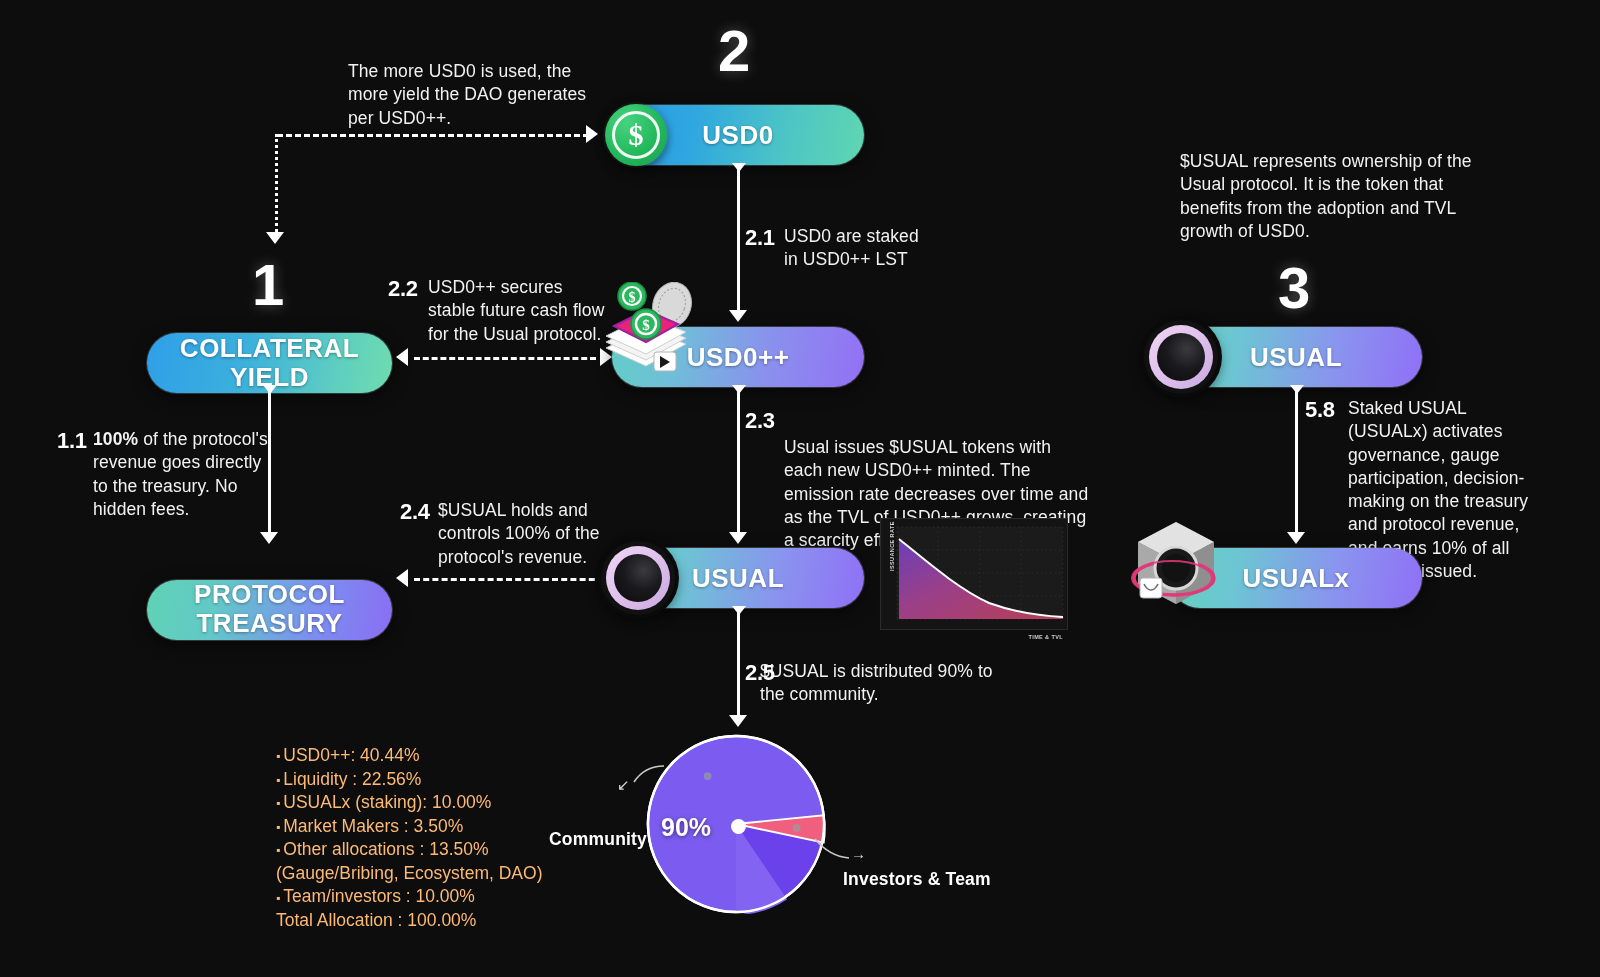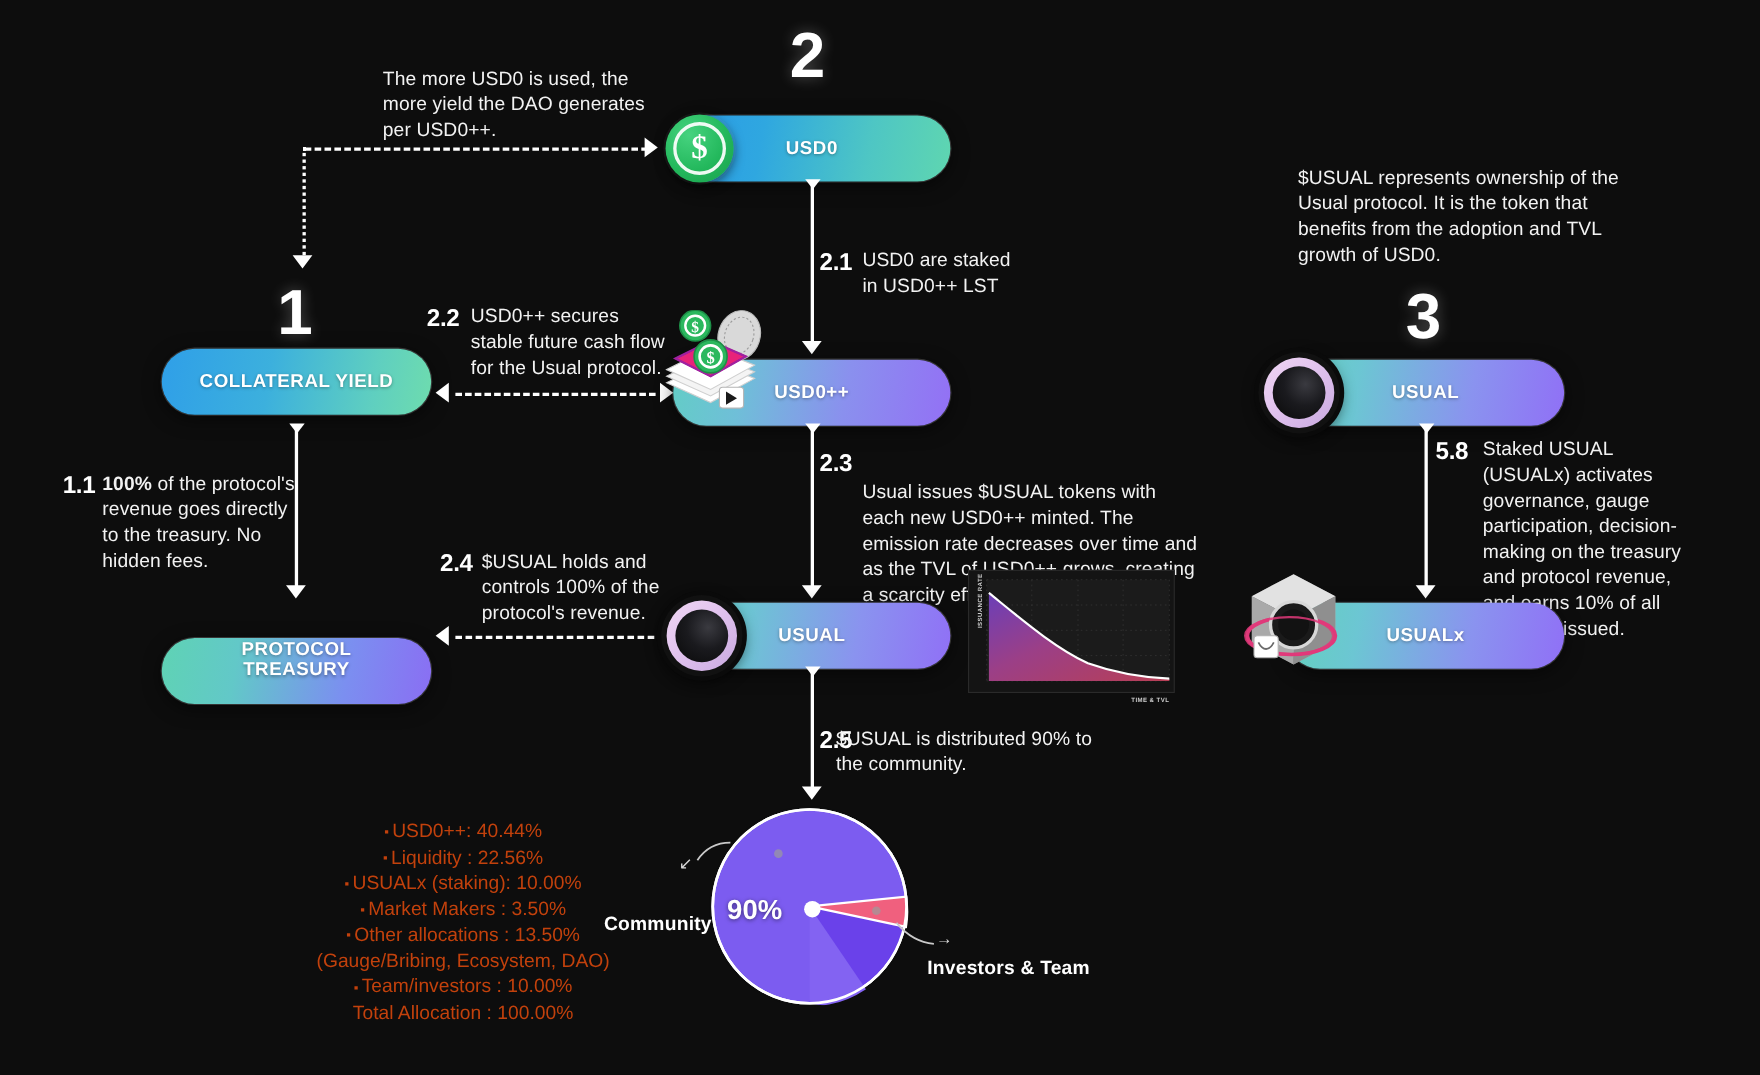--- a/index.html
+++ b/index.html
@@ -25,21 +25,21 @@
 
   
   .pill {
     position: absolute;
     height: 60px;
     border-radius: 30px;
     display: flex;
     align-items: center;
     justify-content: center;
     color: #ffffff;
-    font-size: 17px;
+    font-size: 26px;
     font-weight: 700;
     letter-spacing: .5px;
     box-shadow: 0 0 0 1px rgba(255,255,255,.18), 0 4px 16px rgba(0,0,0,.55);
     text-shadow: 0 1px 3px rgba(0,0,0,.35);
     text-align: center;
     line-height: 1.1;
   }
   .pill span { pointer-events: none; }
 
   .grad-usd0      { background: linear-gradient(100deg,#2a9ae8 0%, #2fa7e0 32%, #4ec6c4 70%, #5fd6b0 100%); }
@@ -186,24 +186,23 @@
     z-index: 7;
     text-shadow: 0 1px 4px rgba(0,0,0,.5);
   }
   .pie-label {
     position: absolute;
     color: #ffffff; font-size: 17.5px; font-weight: 700;
     letter-spacing: .2px;
   }
   .alloc {
     position: absolute;
-    color: #c2410c;
+    color: #fdba74;
     font-size: 17.5px;
     line-height: 1.345;
-    text-align: center;
     white-space: nowrap;
   }
   .alloc div { white-space: nowrap; }
   .bullet { font-size: 12px; vertical-align: middle; margin-right: 3px; }
   .tiny-arrow { position: absolute; color: #d8d8d8; font-size: 15px; }
 </style>
 </head>
 <body>
 
 <div id="stage">
@@ -226,21 +225,21 @@
 
   <div class="tri-down-small" style="left:732px; top:163px;"></div>
   <div class="vline" style="left:737px; top:168px; height:148px;"></div>
   <div class="arrow-d" style="left:729px; top:310px;"></div>
 
   <div class="steplbl" style="left:745px; top:225px;">2.1</div>
   <div class="note" style="left:784px; top:225px; width:150px;">USD0 are staked in USD0++ LST</div>
 
   <div class="bignum abs" style="left:252px; top:256px;">1</div>
 
-  <div class="pill grad-collat" style="left:147px; top:317px; width:245px;">
+  <div class="pill grad-collat" style="left:147px; top:333px; width:245px;">
     <span>COLLATERAL YIELD</span>
   </div>
 
   <div class="steplbl" style="left:388px; top:276px;">2.2</div>
   <div class="note" style="left:428px; top:276px; width:182px;">USD0++ secures stable future cash flow for the Usual protocol.</div>
   <div class="dashline" style="left:414px; top:357px; width:182px;"></div>
   <div class="arrow-l" style="left:396px; top:348px;"></div>
   <div class="arrow-l" style="left:600px; top:348px; transform:scaleX(-1);"></div>
 
   <div class="tri-down-small" style="left:263px; top:385px;"></div>

